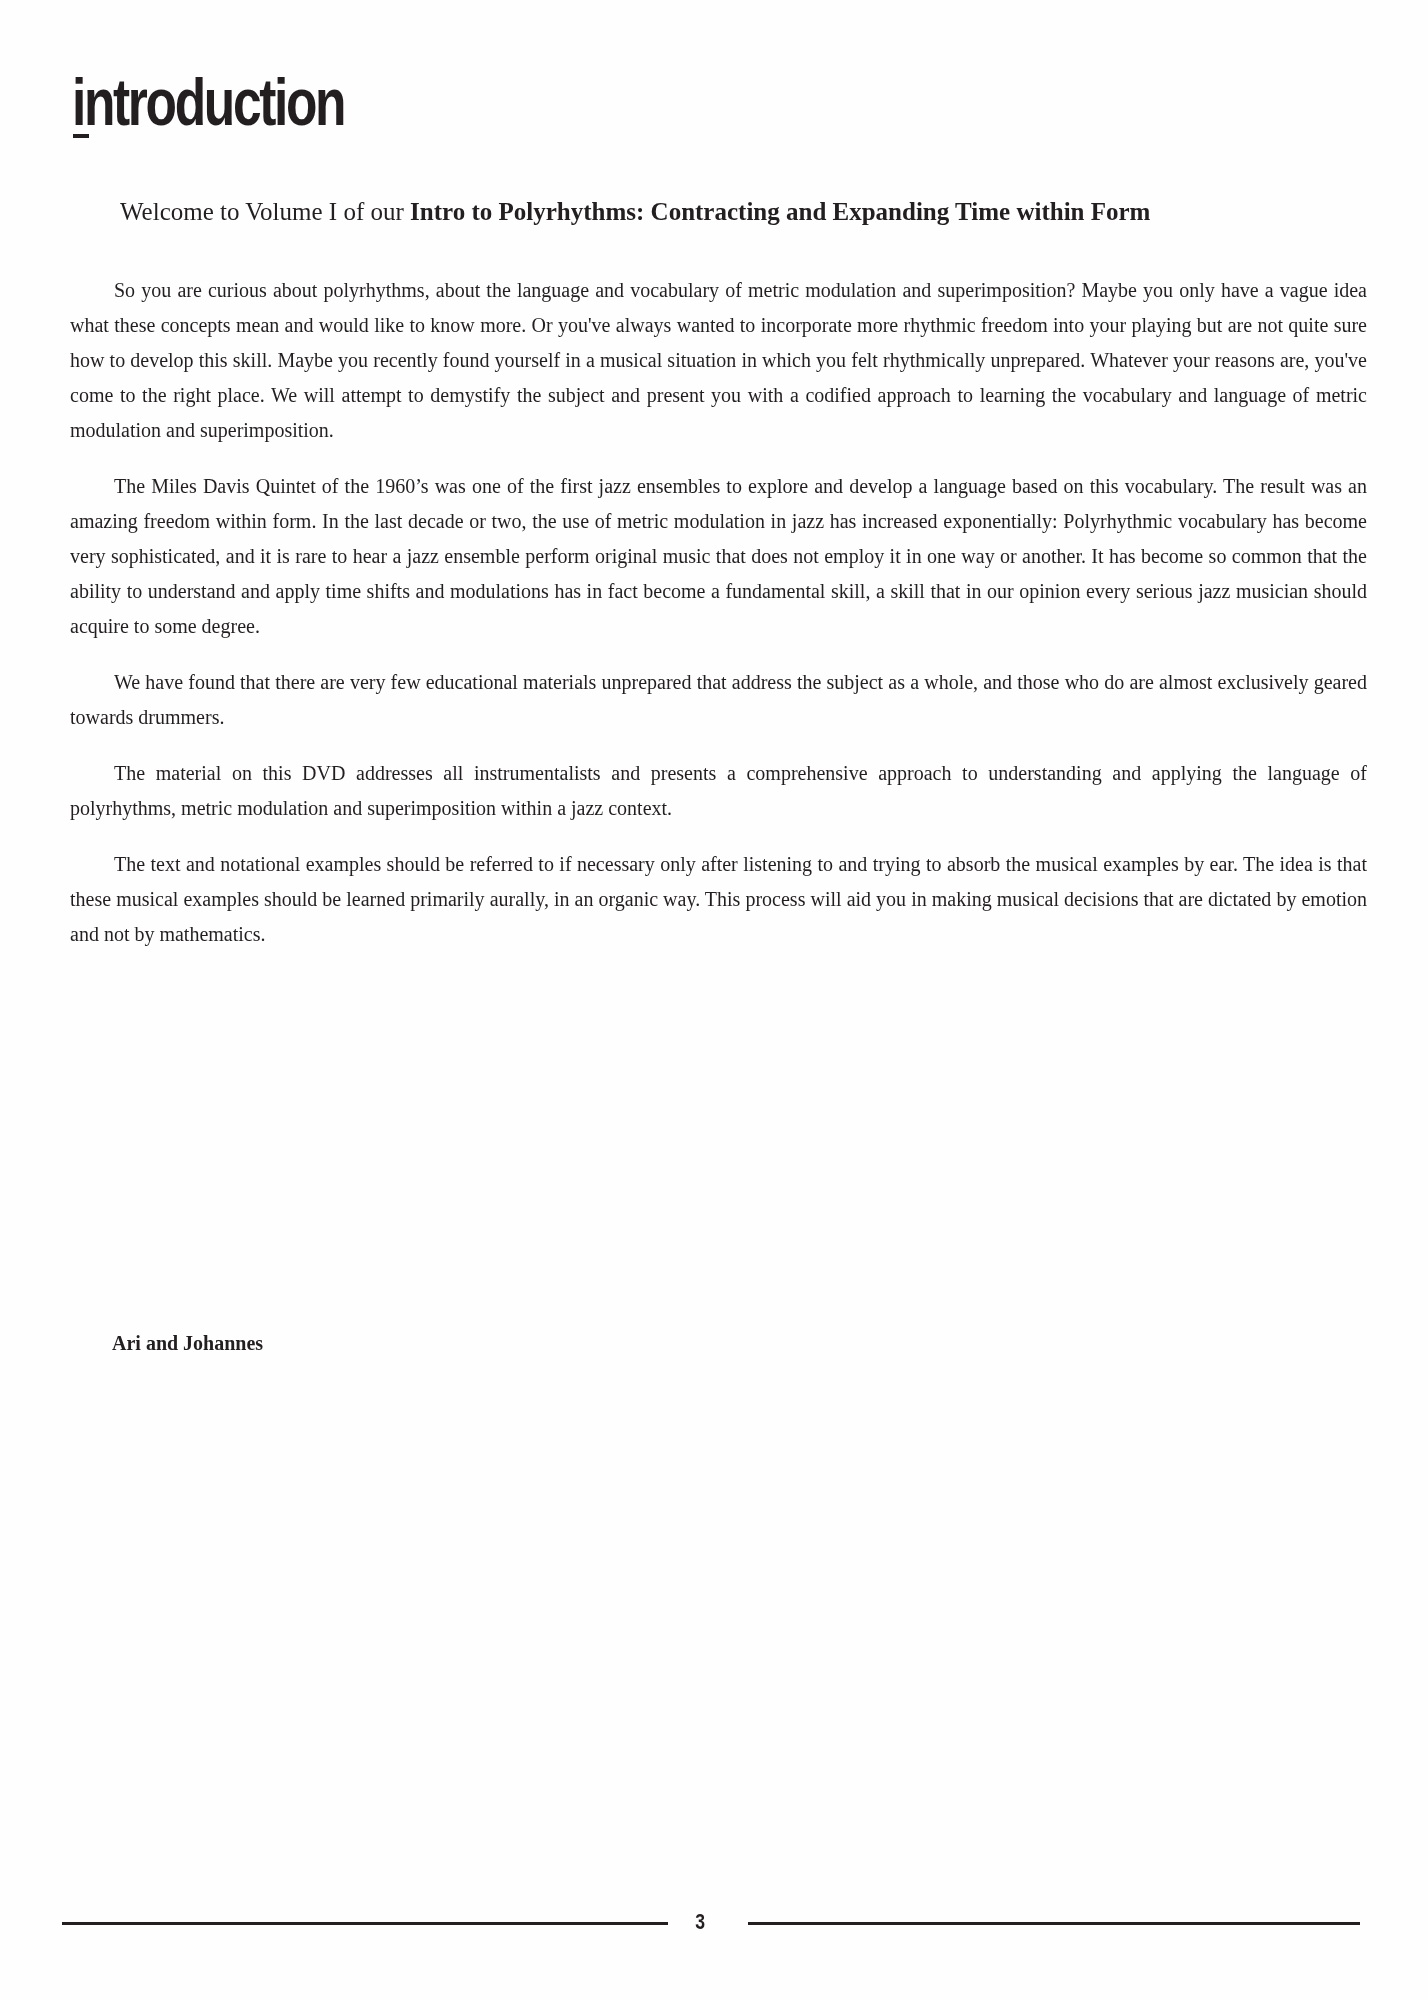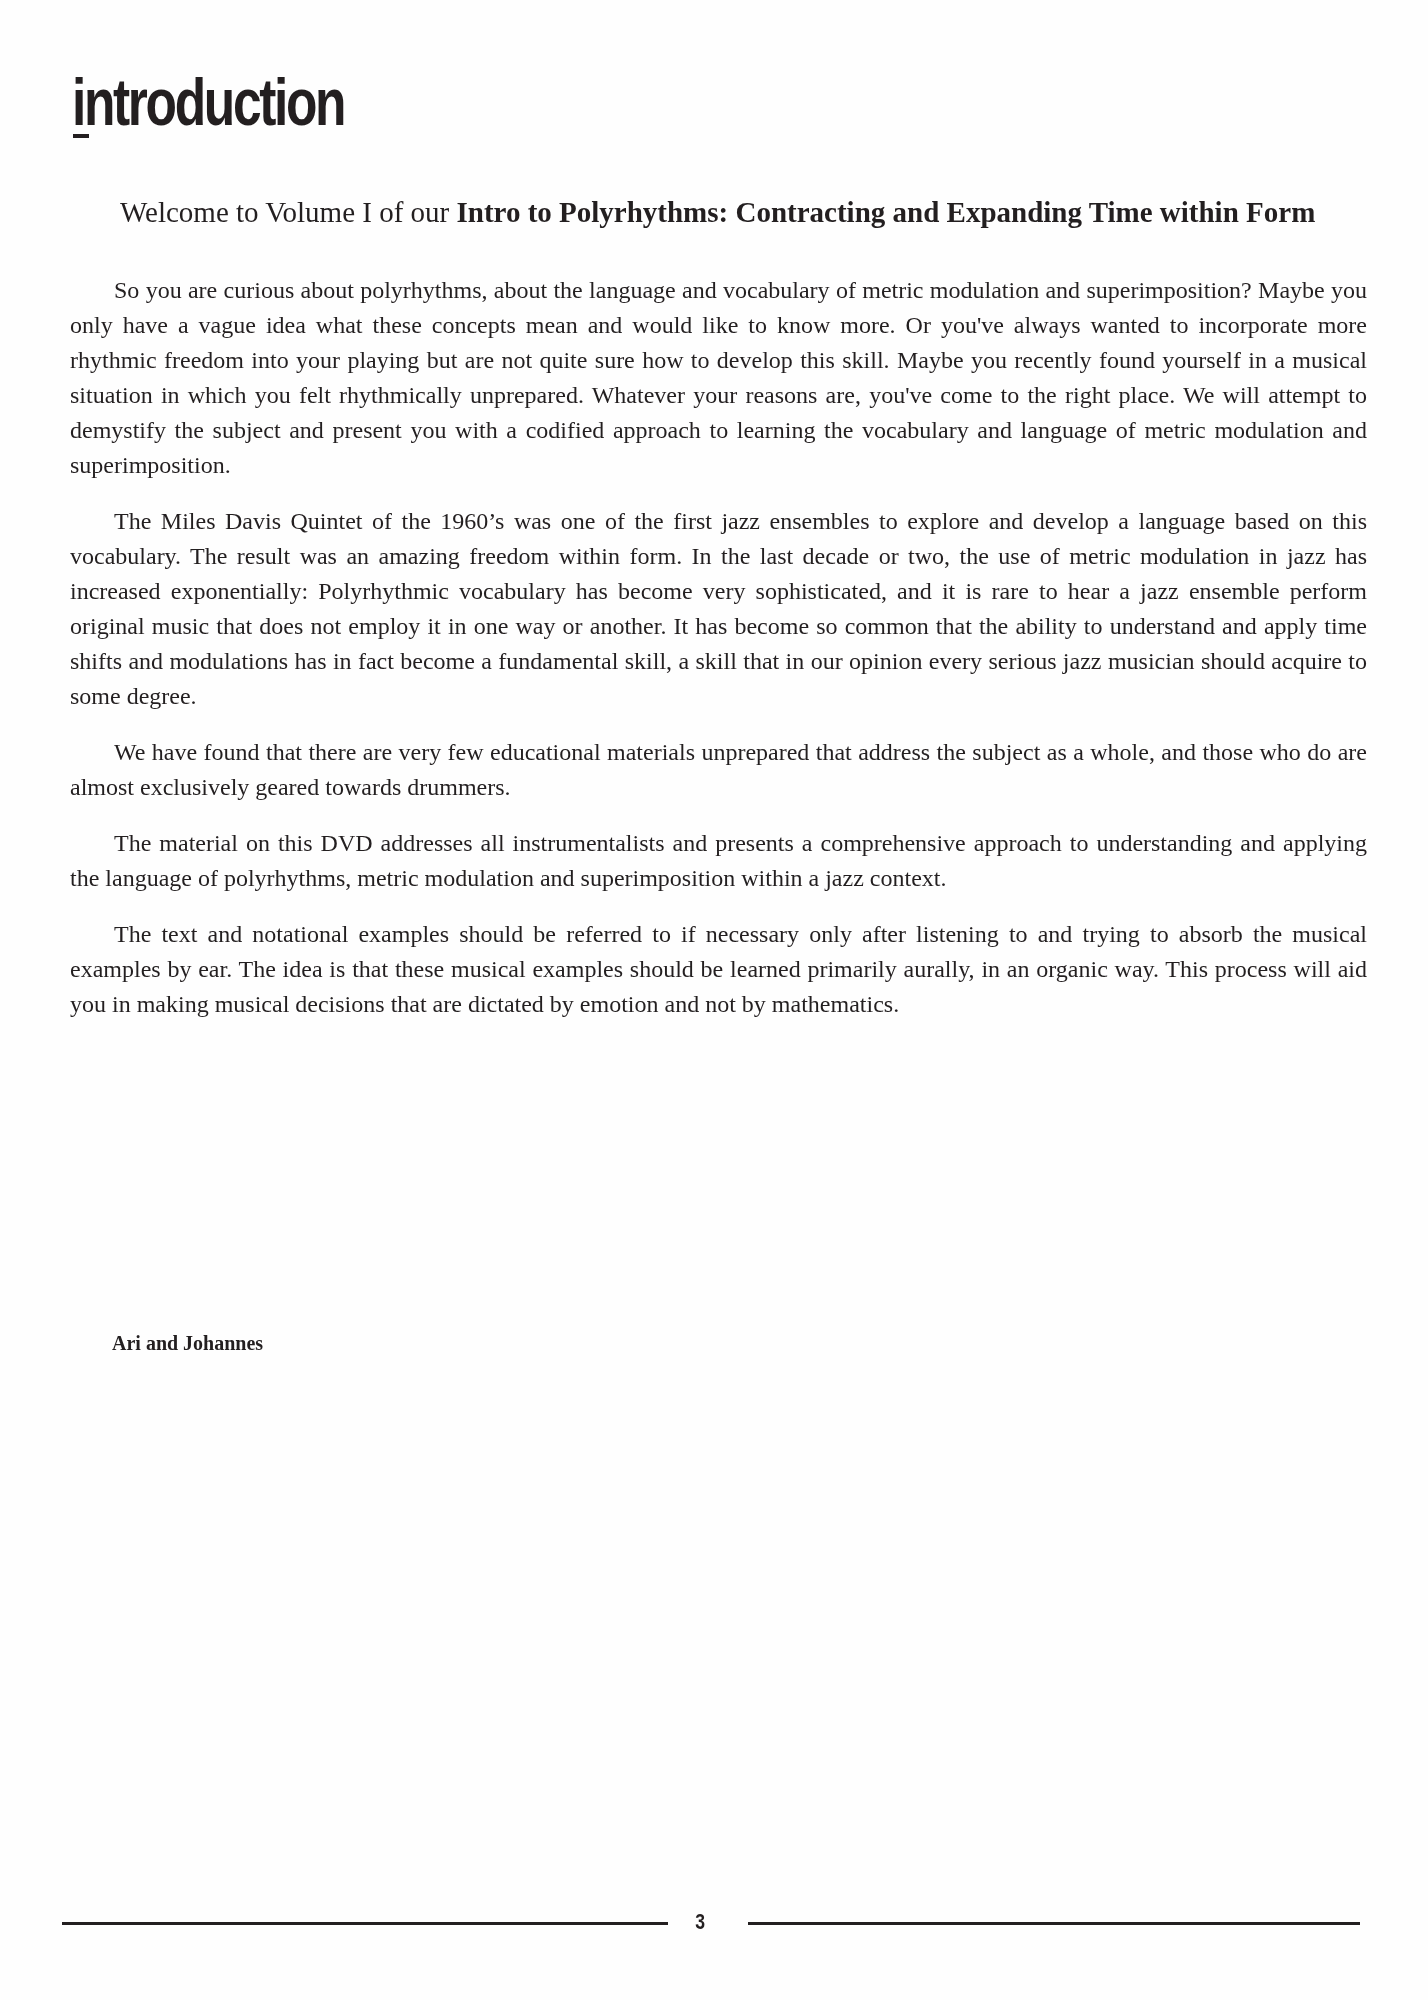--- a/index.html
+++ b/index.html
@@ -43,32 +43,32 @@
       width: 16px;
       height: 4px;
       background: #231f20;
     }
     .welcome {
       position: absolute;
       left: 120px;
       top: 196px;
       width: 1260px;
       font-family: "Liberation Serif", serif;
-      font-size: 29px;
+      font-size: 25px;
       line-height: 32px;
       white-space: nowrap;
     }
     .welcome b { font-weight: bold; }
     .body-text {
       position: absolute;
       left: 70px;
       top: 273px;
       width: 1297px;
       font-family: "Liberation Serif", serif;
-      font-size: 24px;
+      font-size: 20px;
       line-height: 35px;
       text-align: justify;
     }
     .body-text p {
       margin: 0 0 21px 0;
       text-indent: 44px;
     }
     .signature {
       position: absolute;
       left: 112px;

